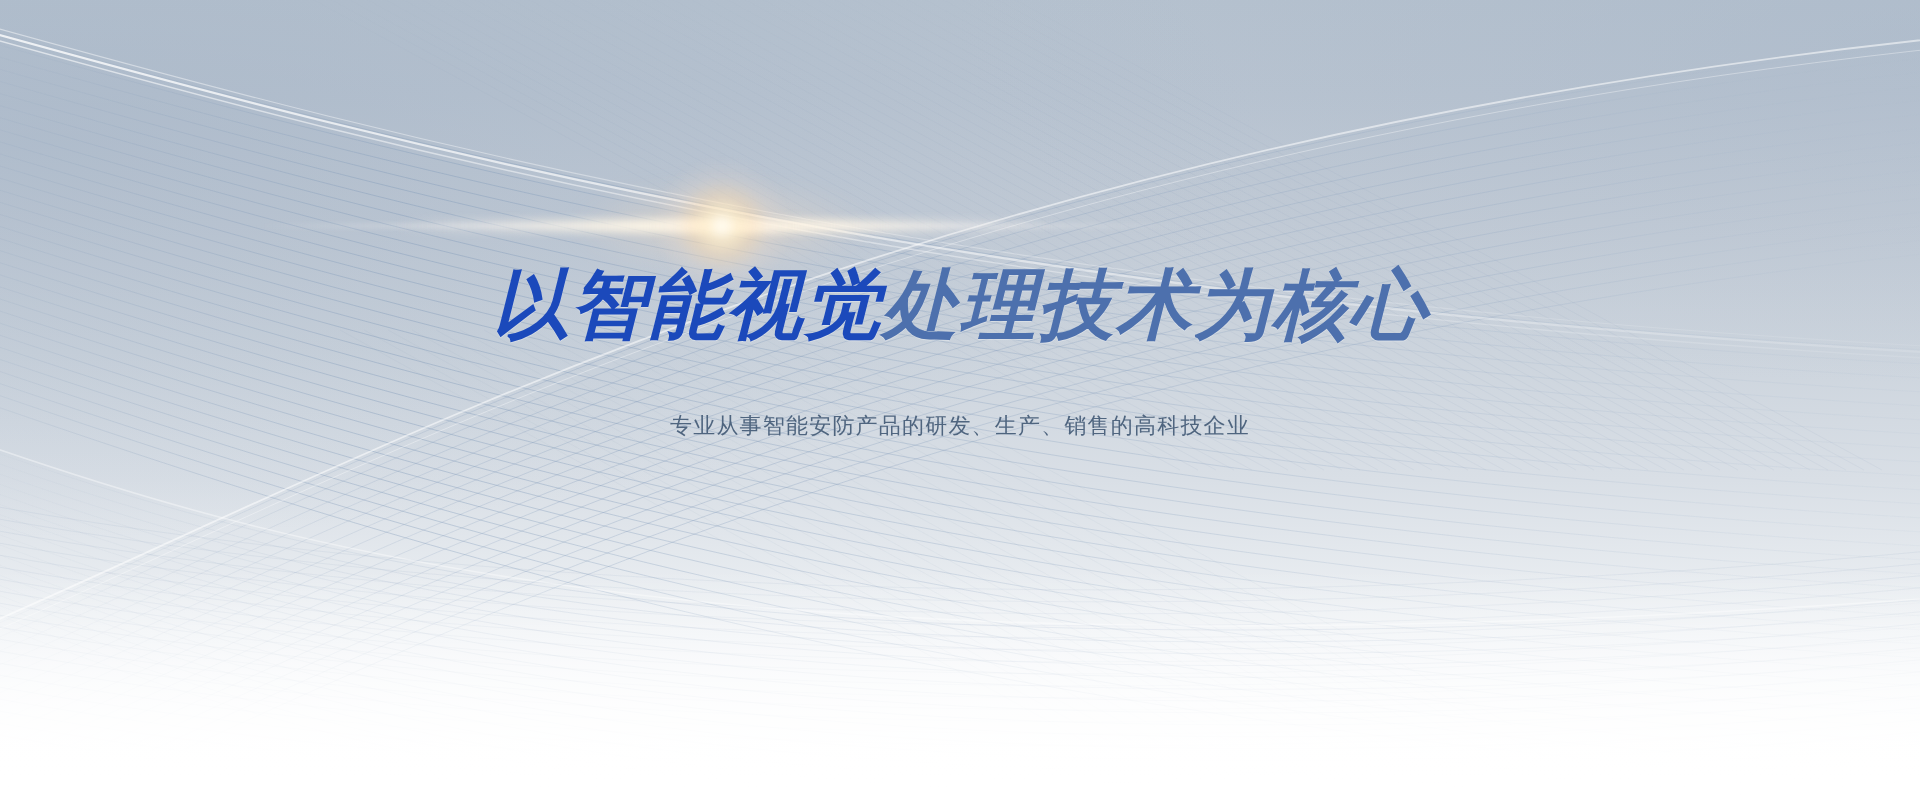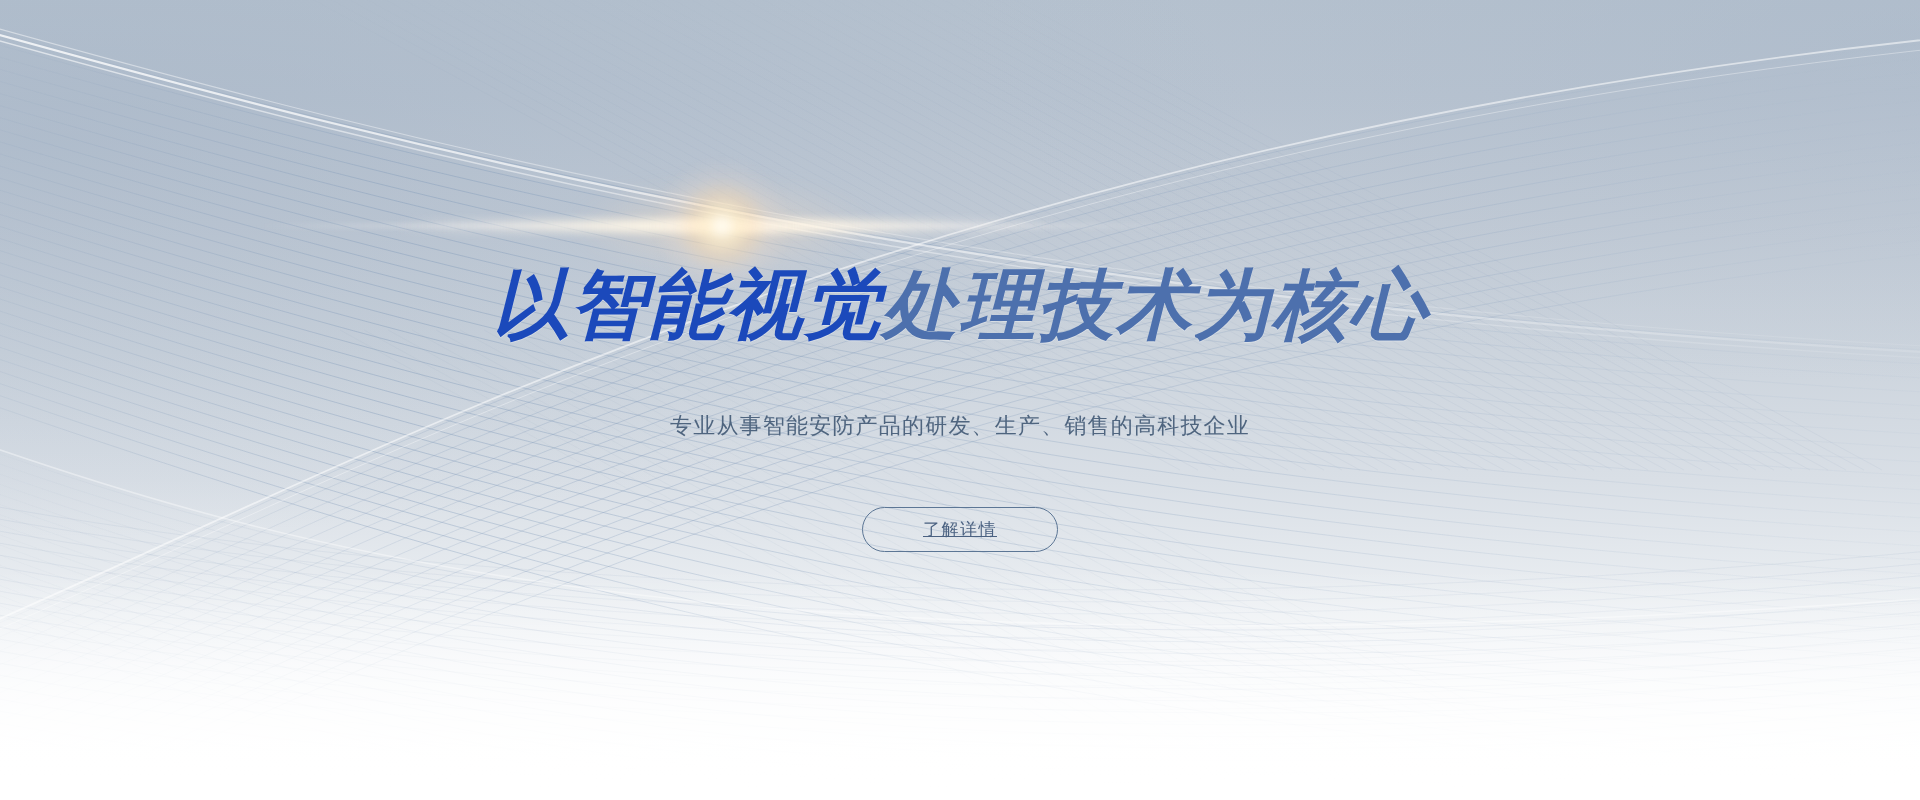--- a/index.html
+++ b/index.html
@@ -416,16 +416,15 @@
   </div>
 
   <div class="content">
 
     <h1 class="headline">
       <span class="seg-strong">以智能视觉</span><span class="seg-soft">处理技术为核心</span>
     </h1>
 
     <p class="subtitle">专业从事智能安防产品的研发、生产、销售的高科技企业</p>
 
-    <a class="cta" href="#">了解详情</a>
 
   </div>
 </div>
 
 </body></html>

